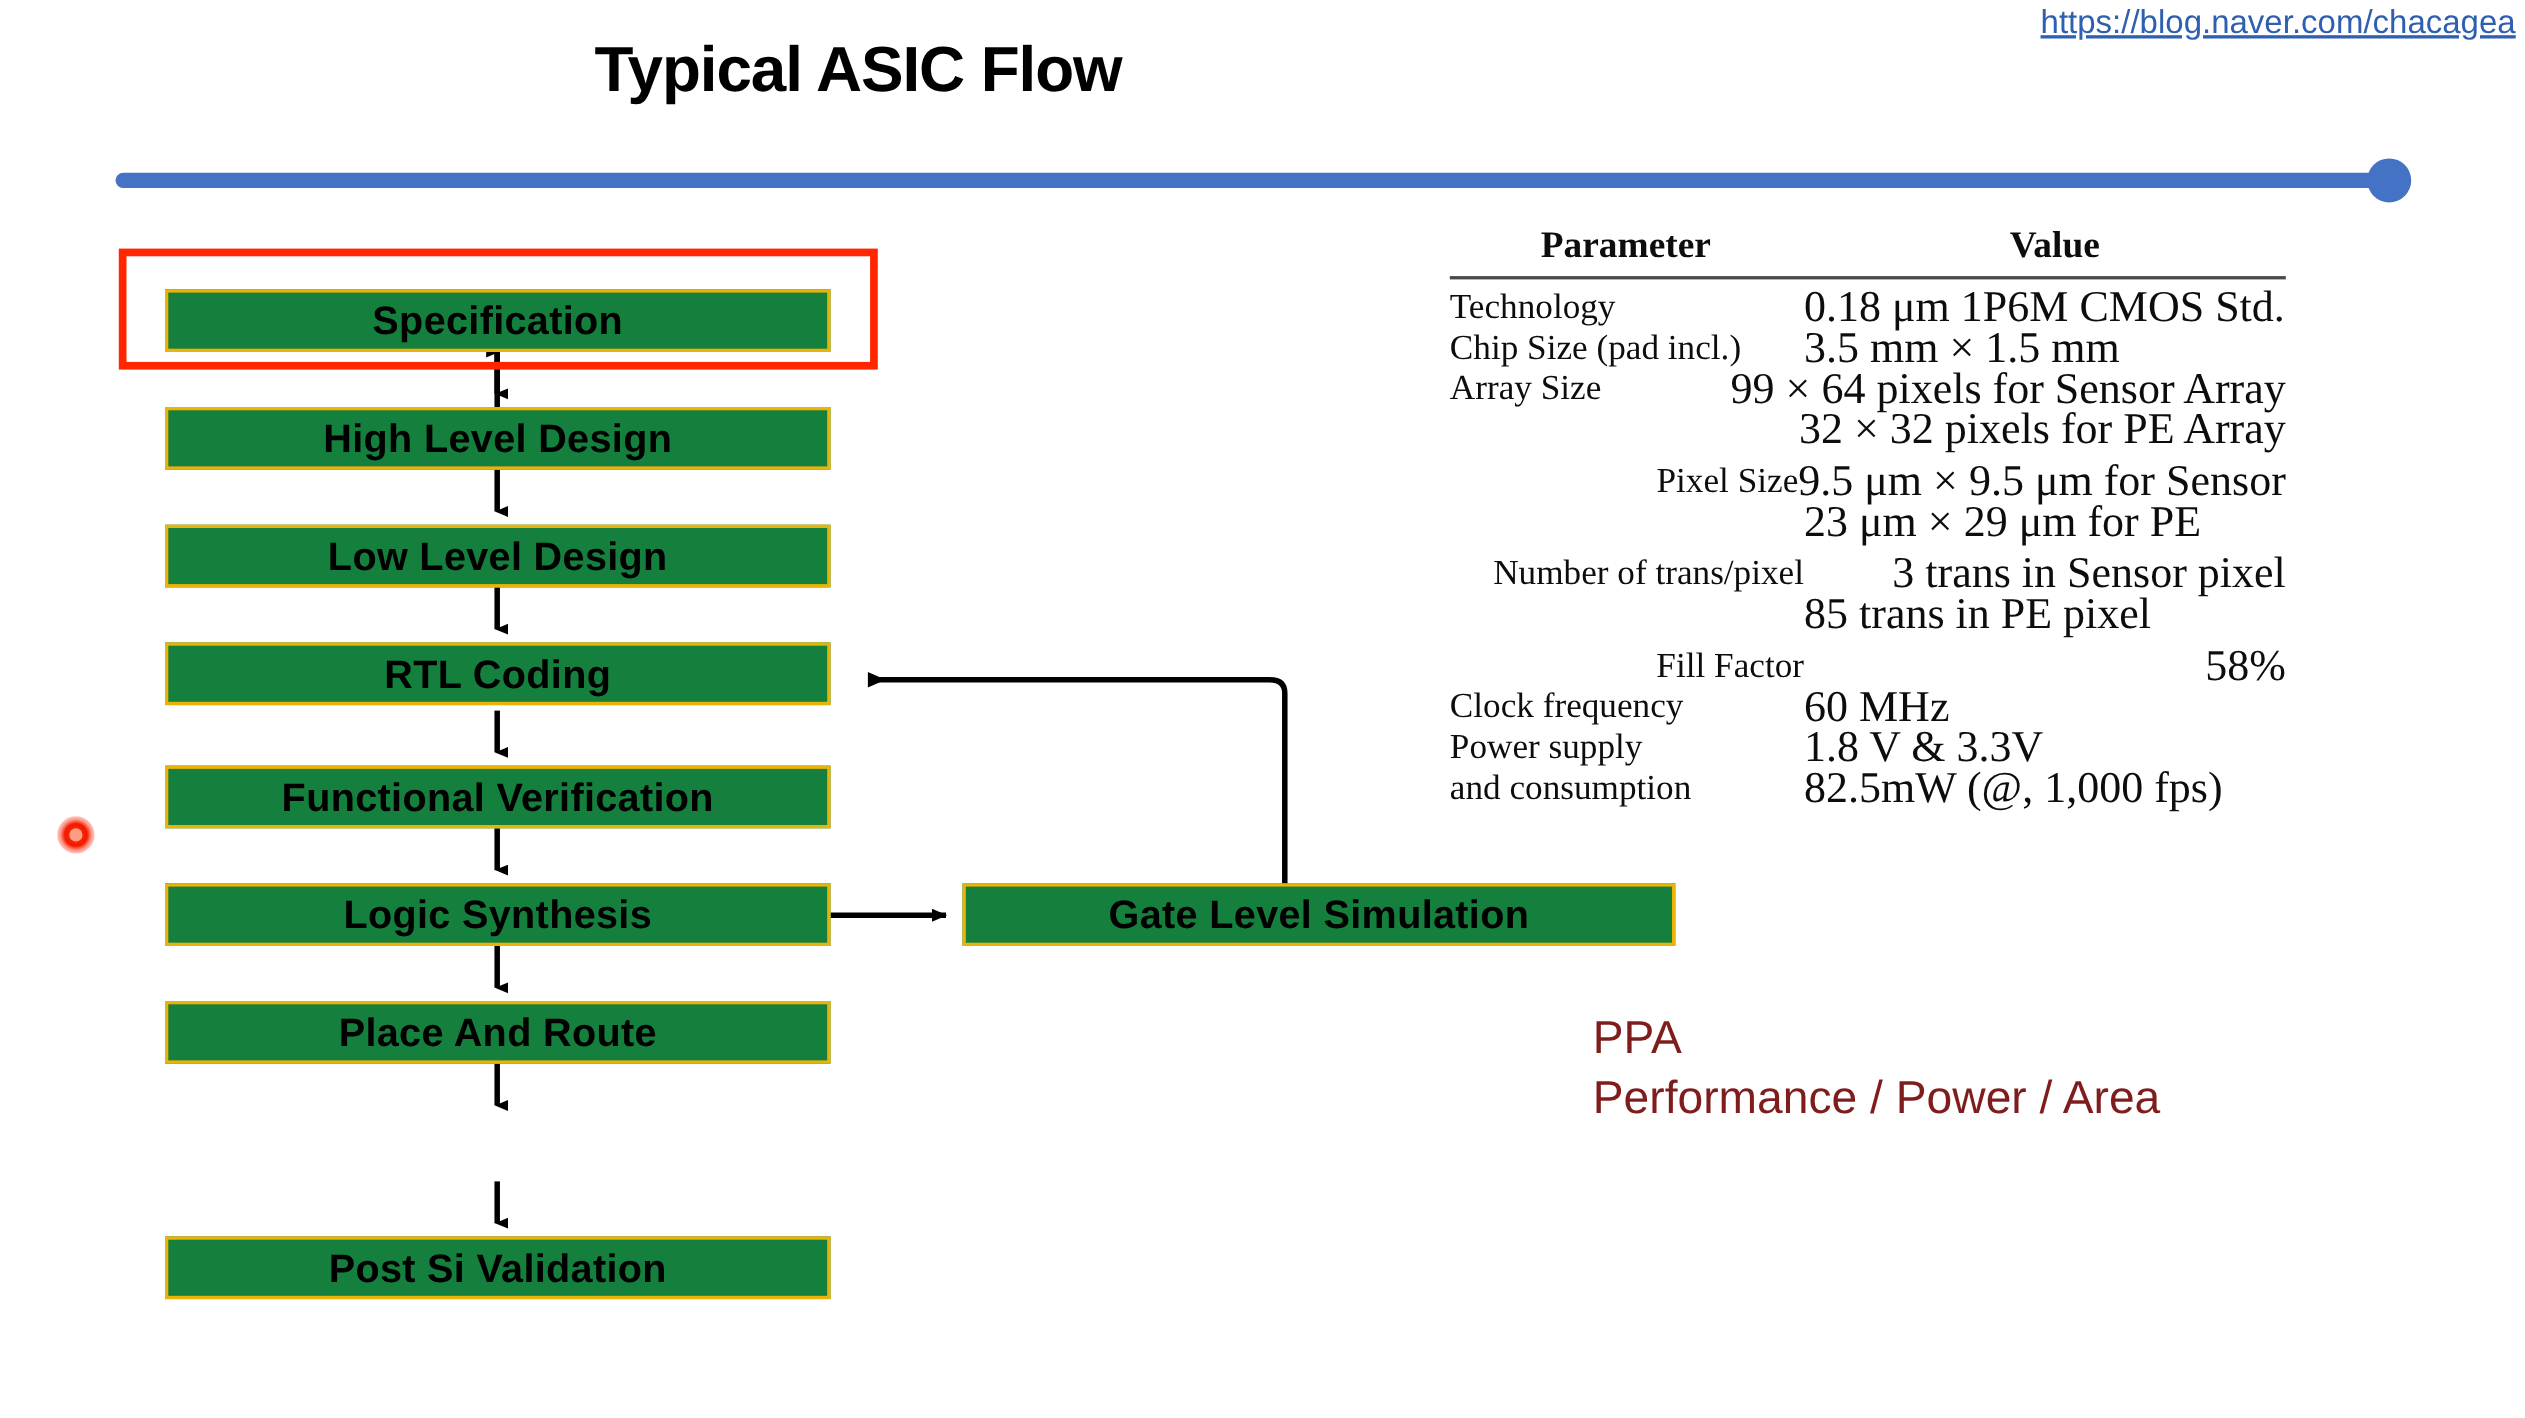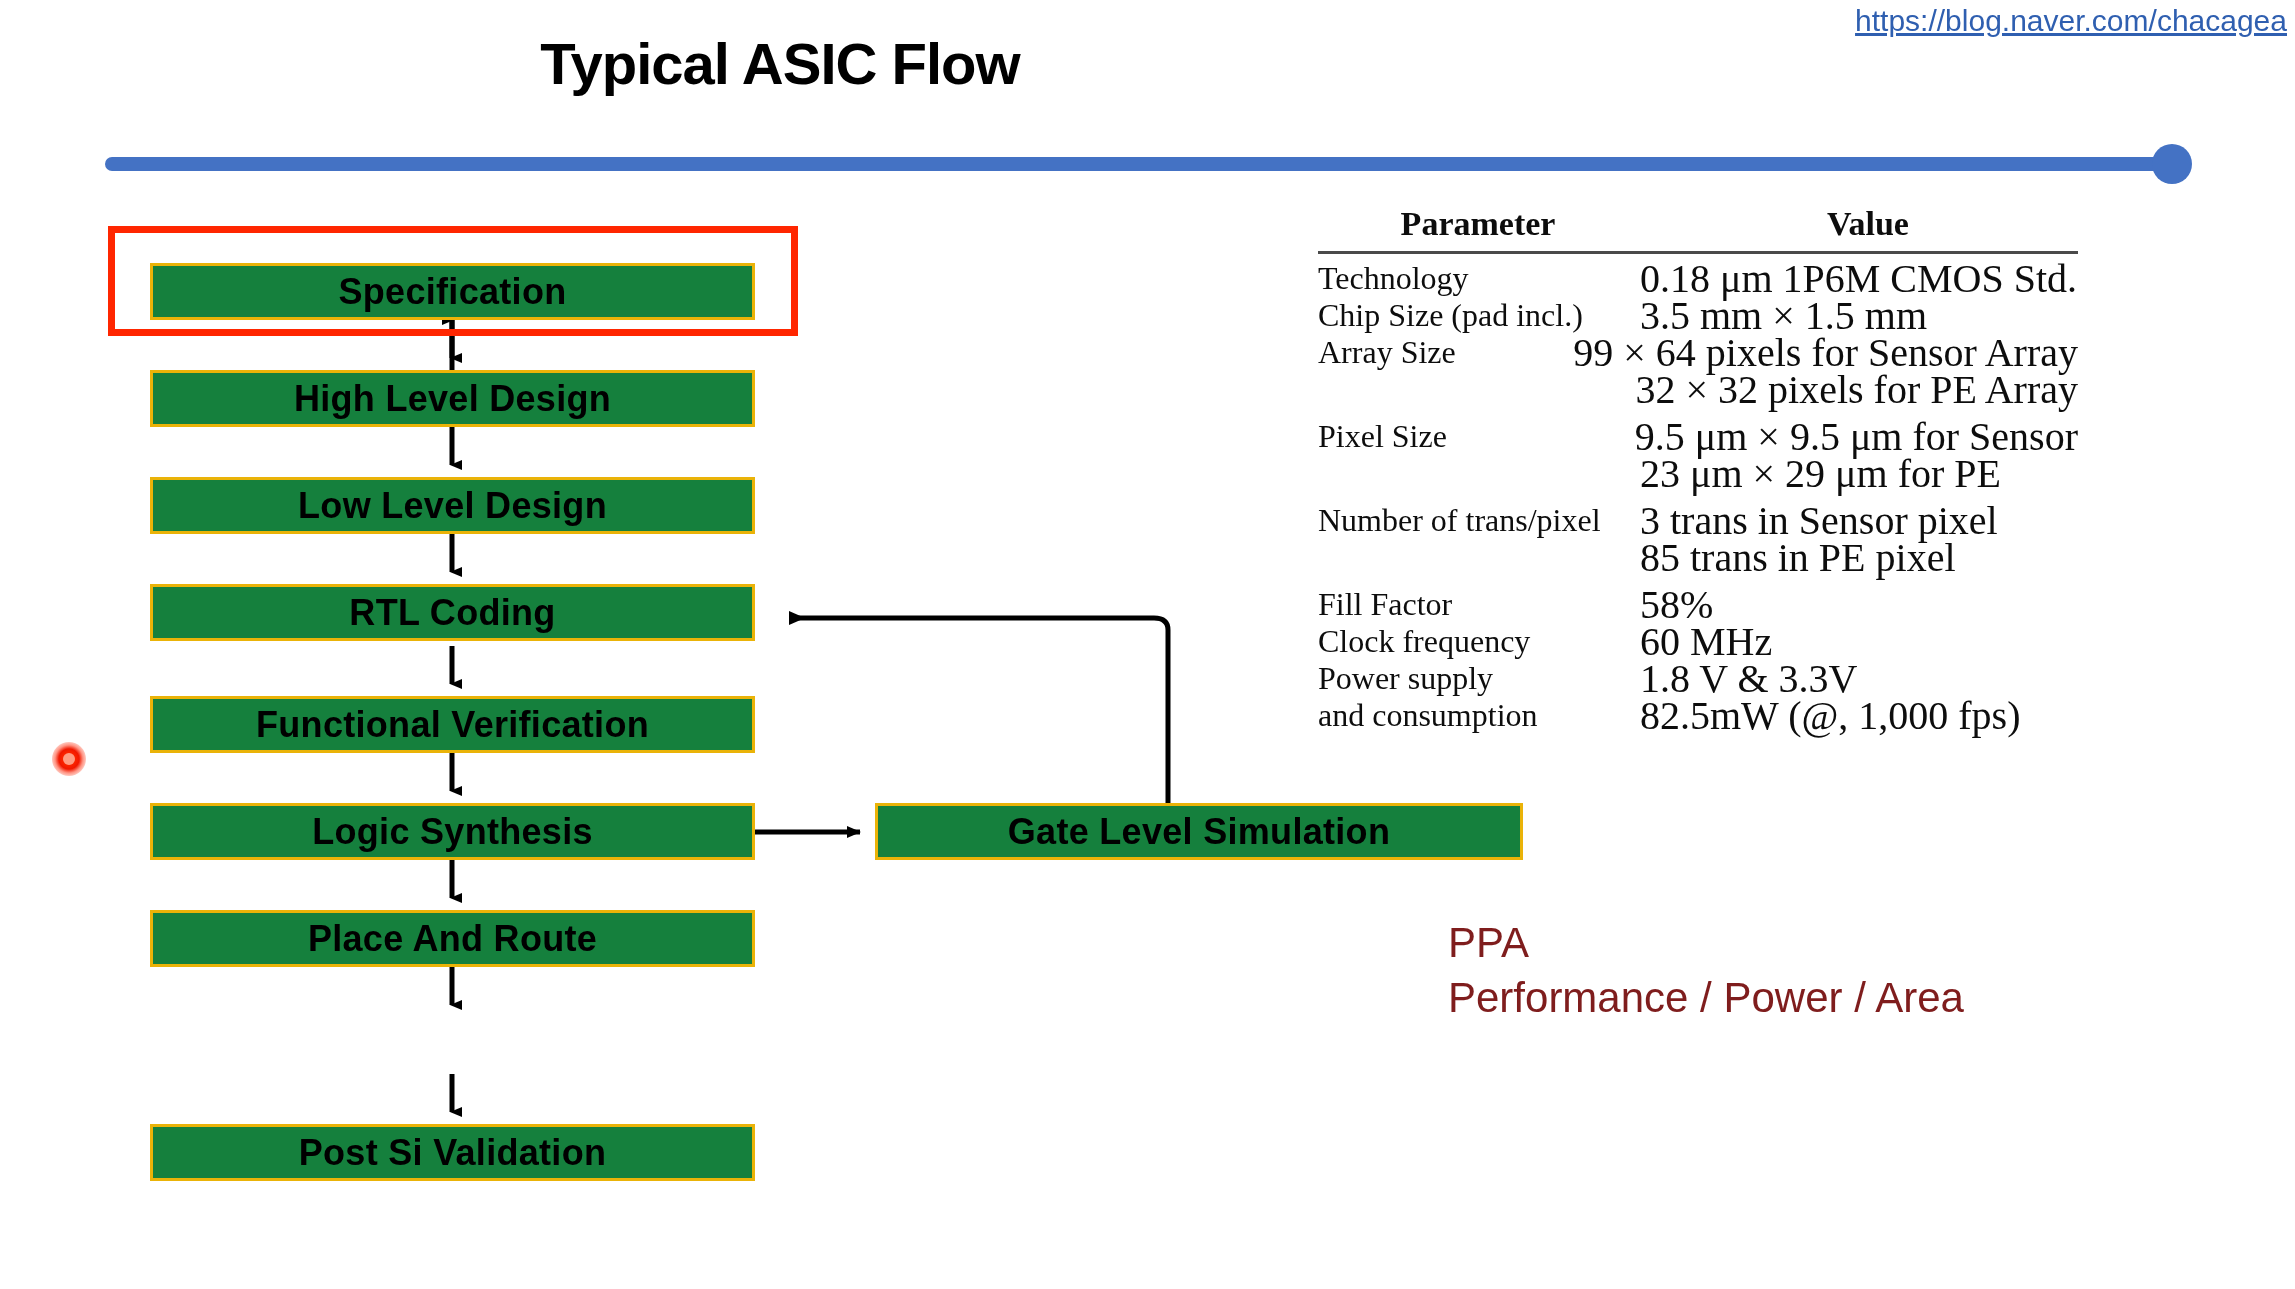--- a/index.html
+++ b/index.html
@@ -197,21 +197,21 @@
     width: 322px;
     font-size: 32px;
     white-space: nowrap;
   }
   .param-value {
     flex: 1;
     font-size: 40px;
     white-space: nowrap;
   }
   .param-row.cont .param-name { visibility: hidden; }
-  .param-row.gap-top { margin-top: 10px; }
+  .param-row.gap-top { margin-top: 10px; text-align: right; }
 
   
   .ppa-block {
     position: absolute;
     left: 1448px;
     top: 915px;
     font-family: "Liberation Sans", sans-serif;
     font-size: 42px;
     color: #7f1d1d;
     line-height: 55px;

